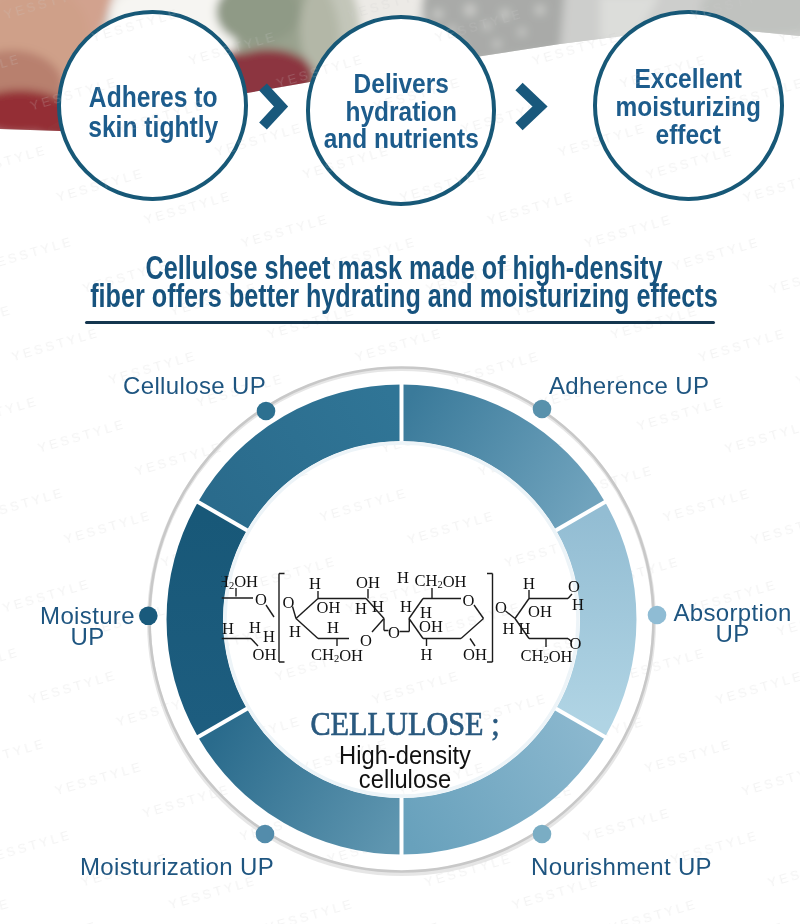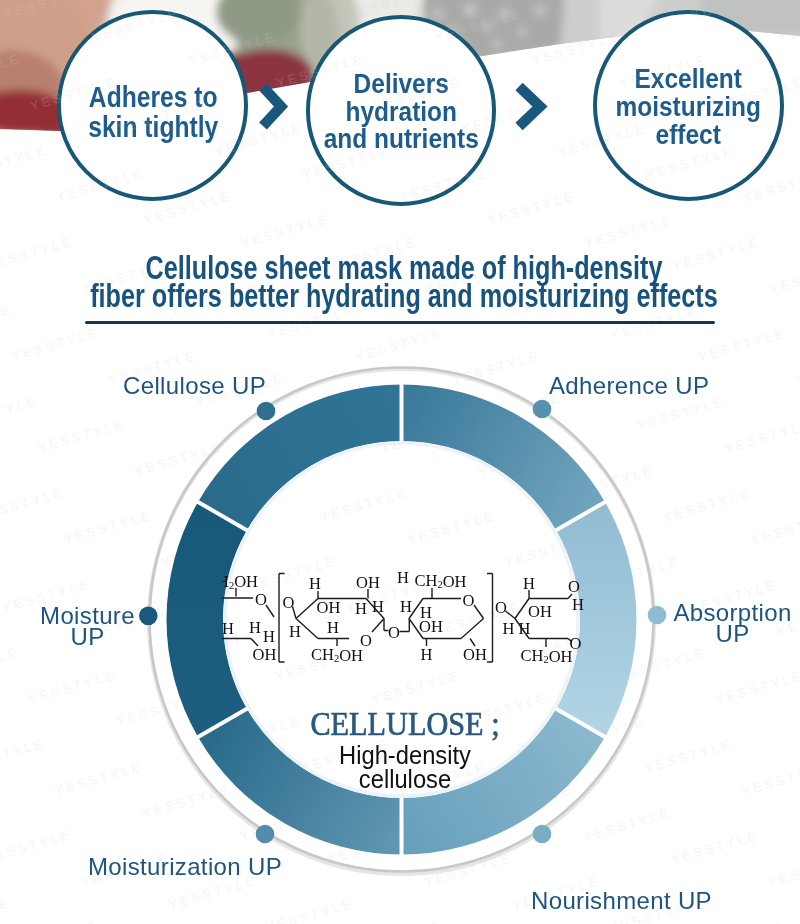--- a/index.html
+++ b/index.html
@@ -235,17 +235,17 @@
 </svg>
 
 <div class="hl" style="top:249px;">Cellulose sheet mask made of high-density</div>
 <div class="hl" style="top:277px;">fiber offers better hydrating and moisturizing effects</div>
 <div id="rule" class="abs"></div>
 
 <div class="lab" style="left:0;top:375.1px;width:266px;text-align:right;">Cellulose UP</div>
 <div class="lab" style="left:549px;top:375.1px;">Adherence UP</div>
 <div class="lab" style="left:0;top:605px;width:161px;text-align:center;padding-left:7px;">Moisture<br>UP</div>
 <div class="lab" style="left:653px;top:601.7px;width:159px;text-align:center;">Absorption<br>UP</div>
-<div class="lab" style="left:80px;top:855.6px;margin-left:8px;">Moisturization UP</div>
-<div class="lab" style="left:531px;top:855.6px;margin-top:34px;">Nourishment UP</div>
+<div class="lab" style="left:80px;top:855.6px;">Moisturization UP</div>
+<div class="lab" style="left:531px;top:855.6px;">Nourishment UP</div>
 
 <div id="cell" class="abs">CELLULOSE&nbsp;;</div>
 <div id="hd" class="abs">High-density<br>cellulose</div>
 
 </body></html>

